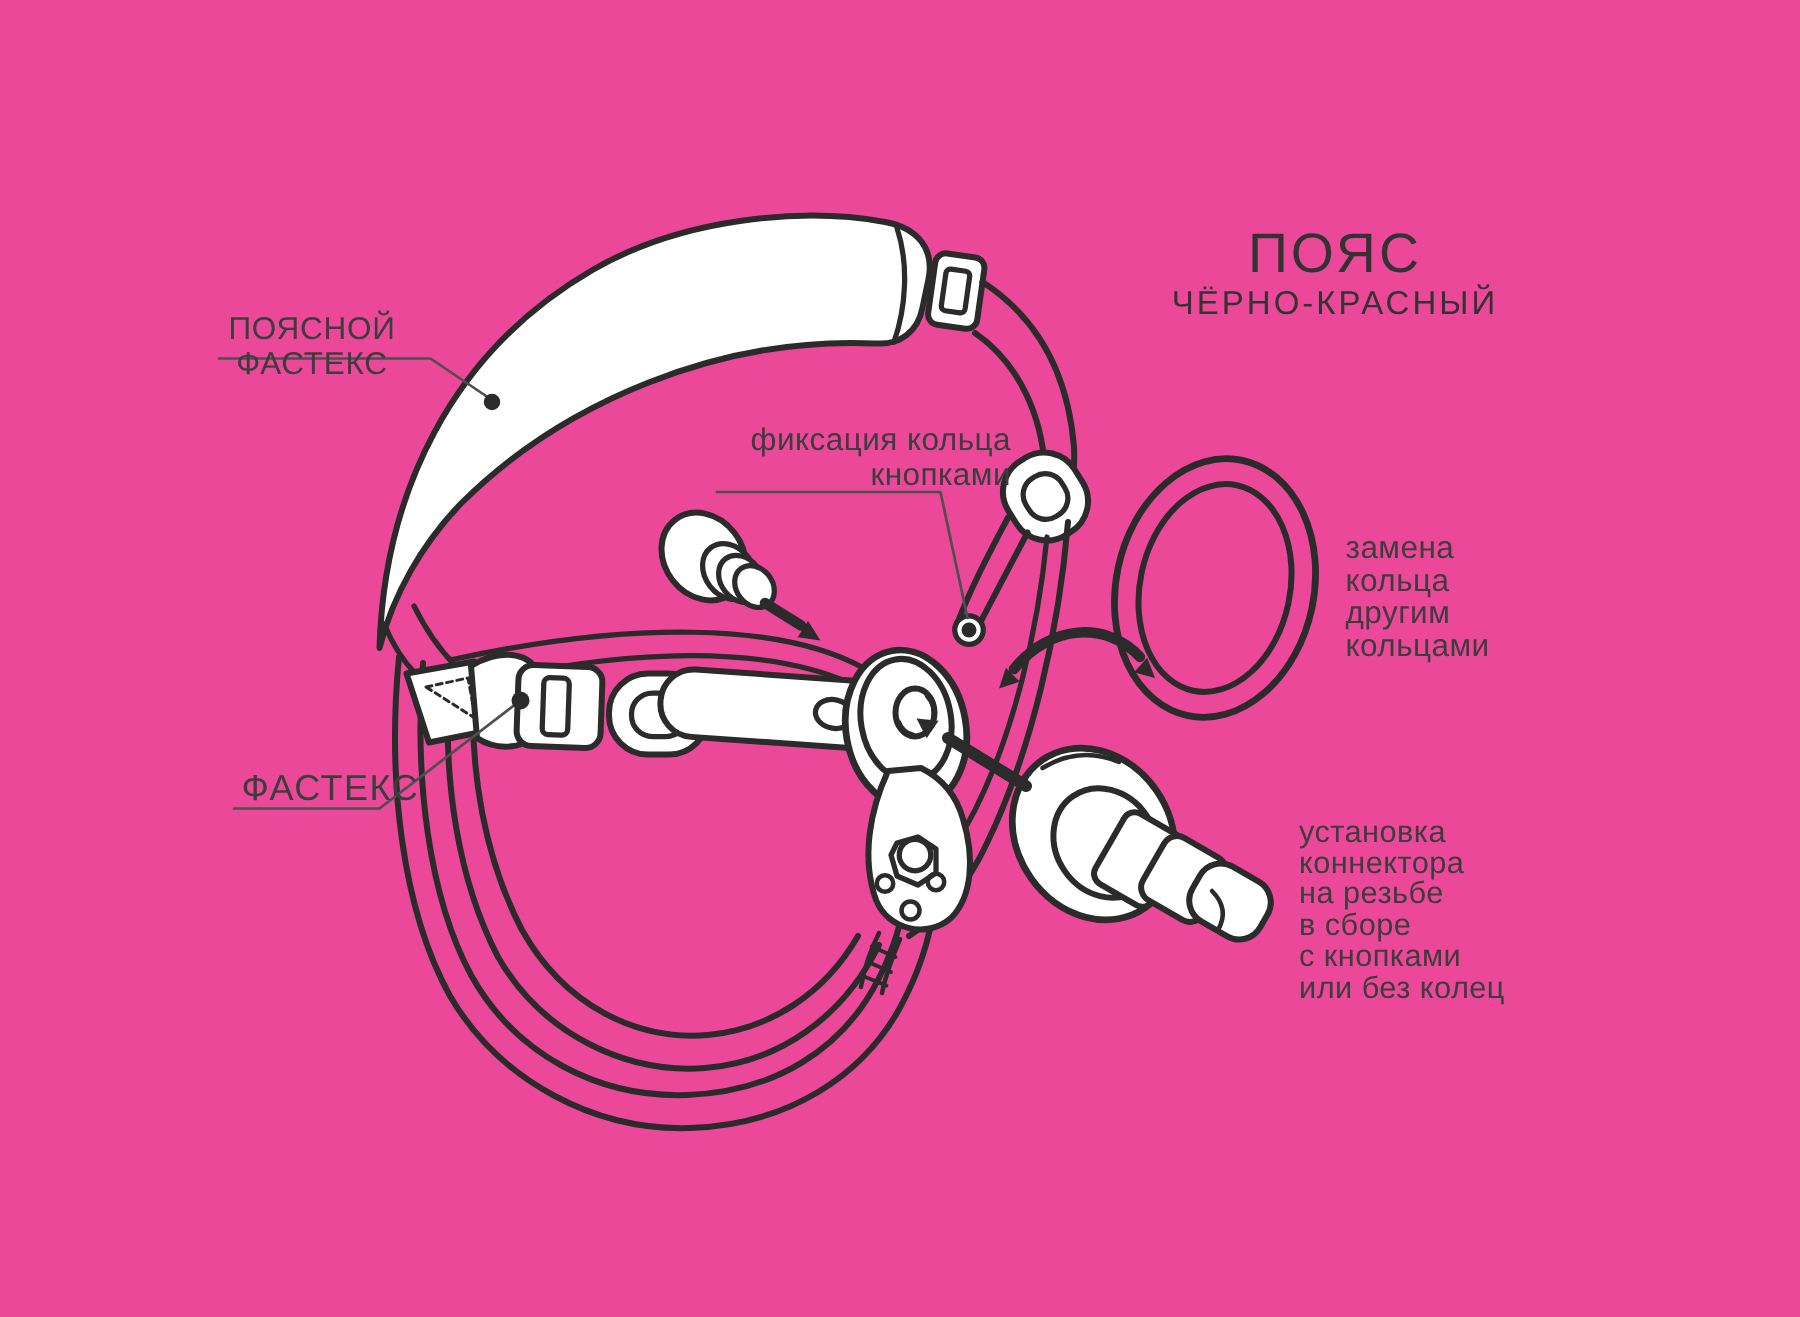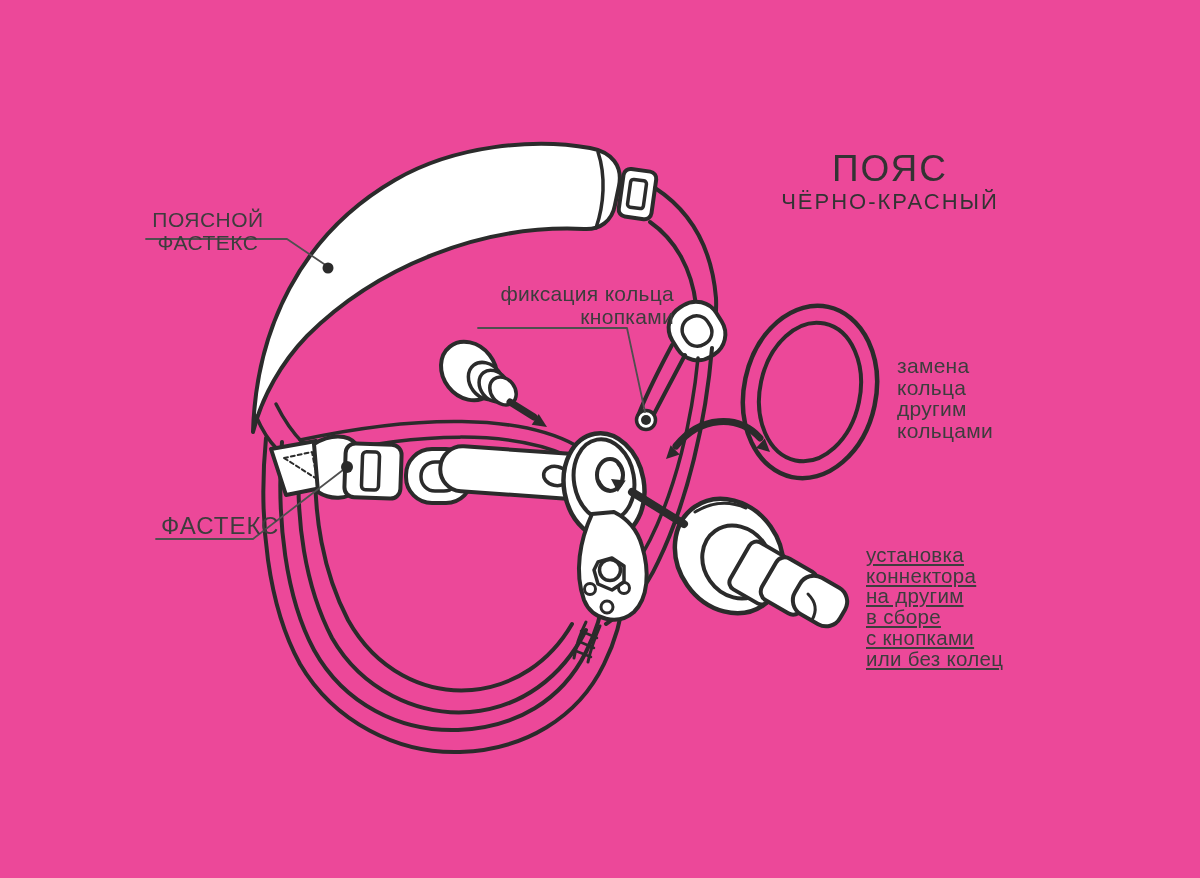--- a/index.html
+++ b/index.html
@@ -8,21 +8,21 @@
   .canvas svg{position:absolute;left:0;top:0;}
   .lbl{position:absolute;color:#3d3d3d;}
   .title-block{left:690px;top:149px;width:400px;text-align:center;color:#333333;}
   .title-block .t1{font-size:37px;line-height:40px;letter-spacing:2px;}
   .title-block .t2{font-size:37px;line-height:38px;letter-spacing:1.5px;}
   .title-block .sub{font-size:22px;line-height:26px;letter-spacing:2px;margin-top:0;}
   .waist{left:150px;top:197px;width:116px;text-align:center;font-size:21px;line-height:23px;letter-spacing:0.5px;margin-top:11px;}
   .fix{left:448px;top:282px;width:226px;text-align:right;font-size:21px;line-height:23px;letter-spacing:0.3px;}
   .fastex{left:161px;top:512px;font-size:24px;letter-spacing:1px;text-align:center;}
   .zamena{left:897px;top:355px;font-size:21px;line-height:21.5px;letter-spacing:0.3px;}
-  .ustanovka{left:866px;top:545px;font-size:20.5px;line-height:20.7px;letter-spacing:0.3px;text-decoration:underline;}
+  .ustanovka{left:866px;top:545px;font-size:20.5px;line-height:20.7px;letter-spacing:0.3px;}
 </style>
 </head>
 <body>
 
 <div class="canvas">
 
   <svg width="1200" height="878" viewBox="0 0 1200 878">
     <g fill="none" stroke="#2b2b2b" stroke-width="4" stroke-linecap="round" stroke-linejoin="round">
 
       <g>
@@ -191,19 +191,19 @@
   <div class="lbl zamena">
     <div>замена</div>
     <div>кольца</div>
     <div>другим</div>
     <div>кольцами</div>
   </div>
 
   <div class="lbl ustanovka">
     <div>установка</div>
     <div>коннектора</div>
-    <div>на другим</div>
+    <div>на резьбе</div>
     <div>в сборе</div>
     <div>с кнопками</div>
     <div>или без колец</div>
   </div>
 
 </div>
 
 </body></html>

